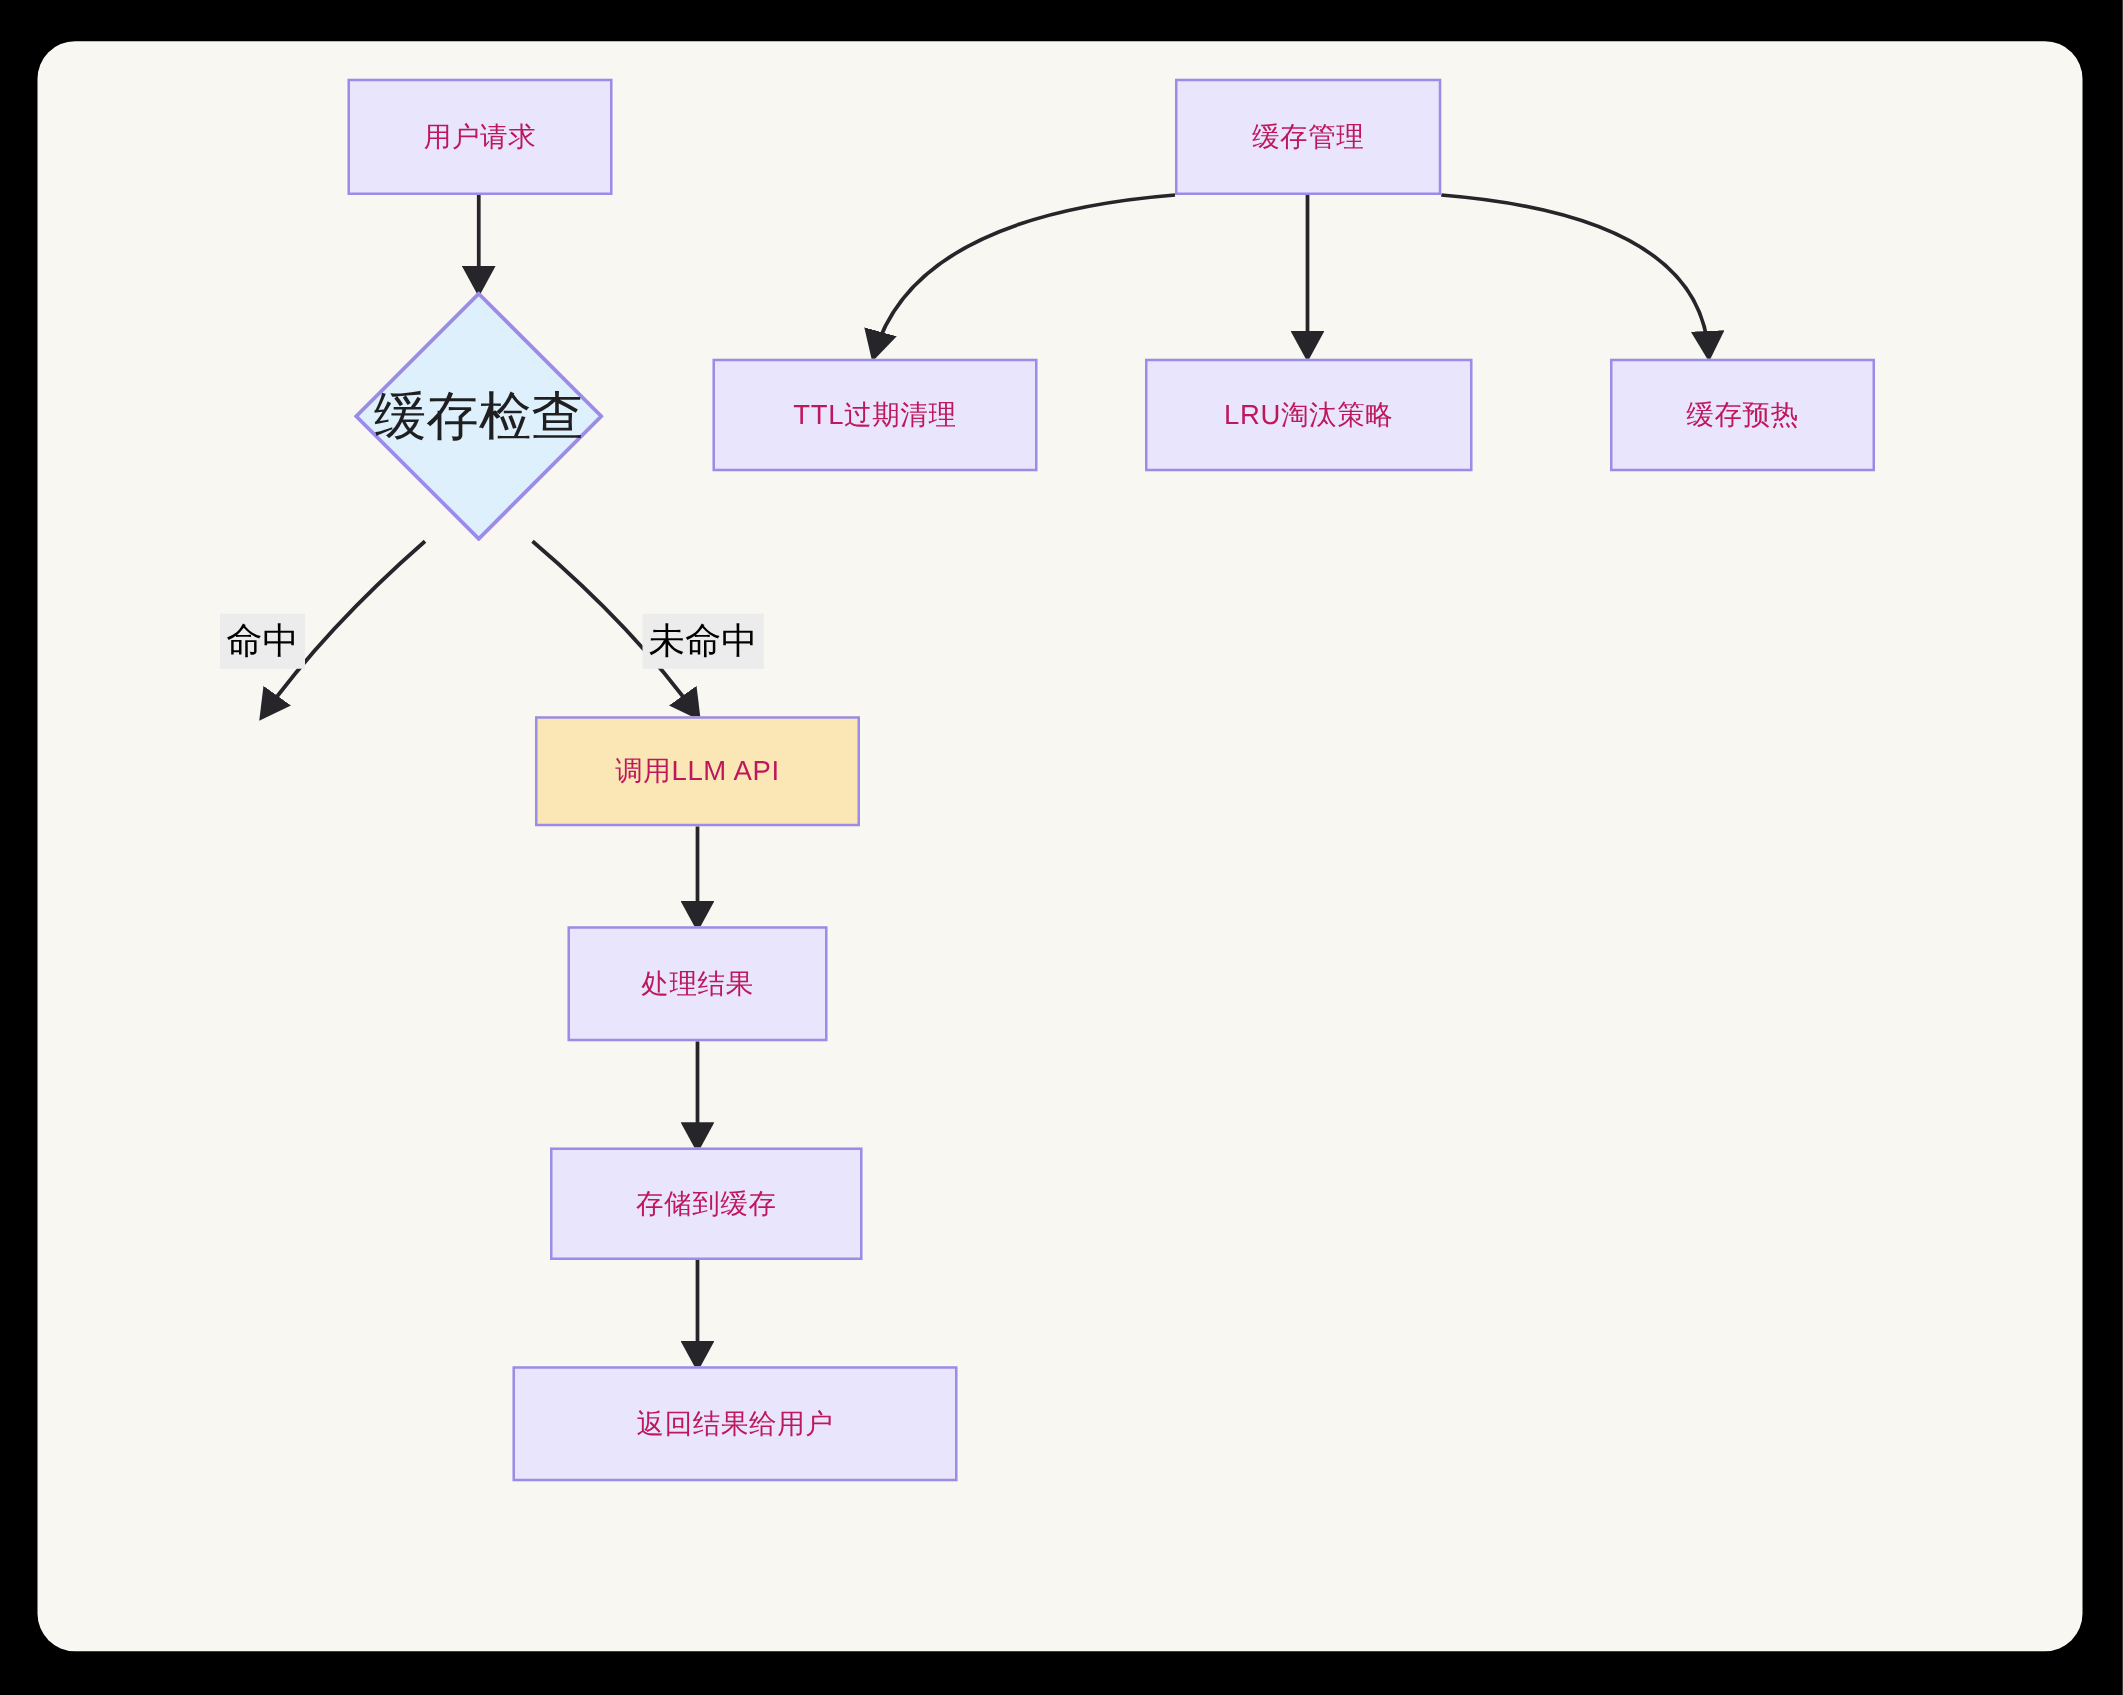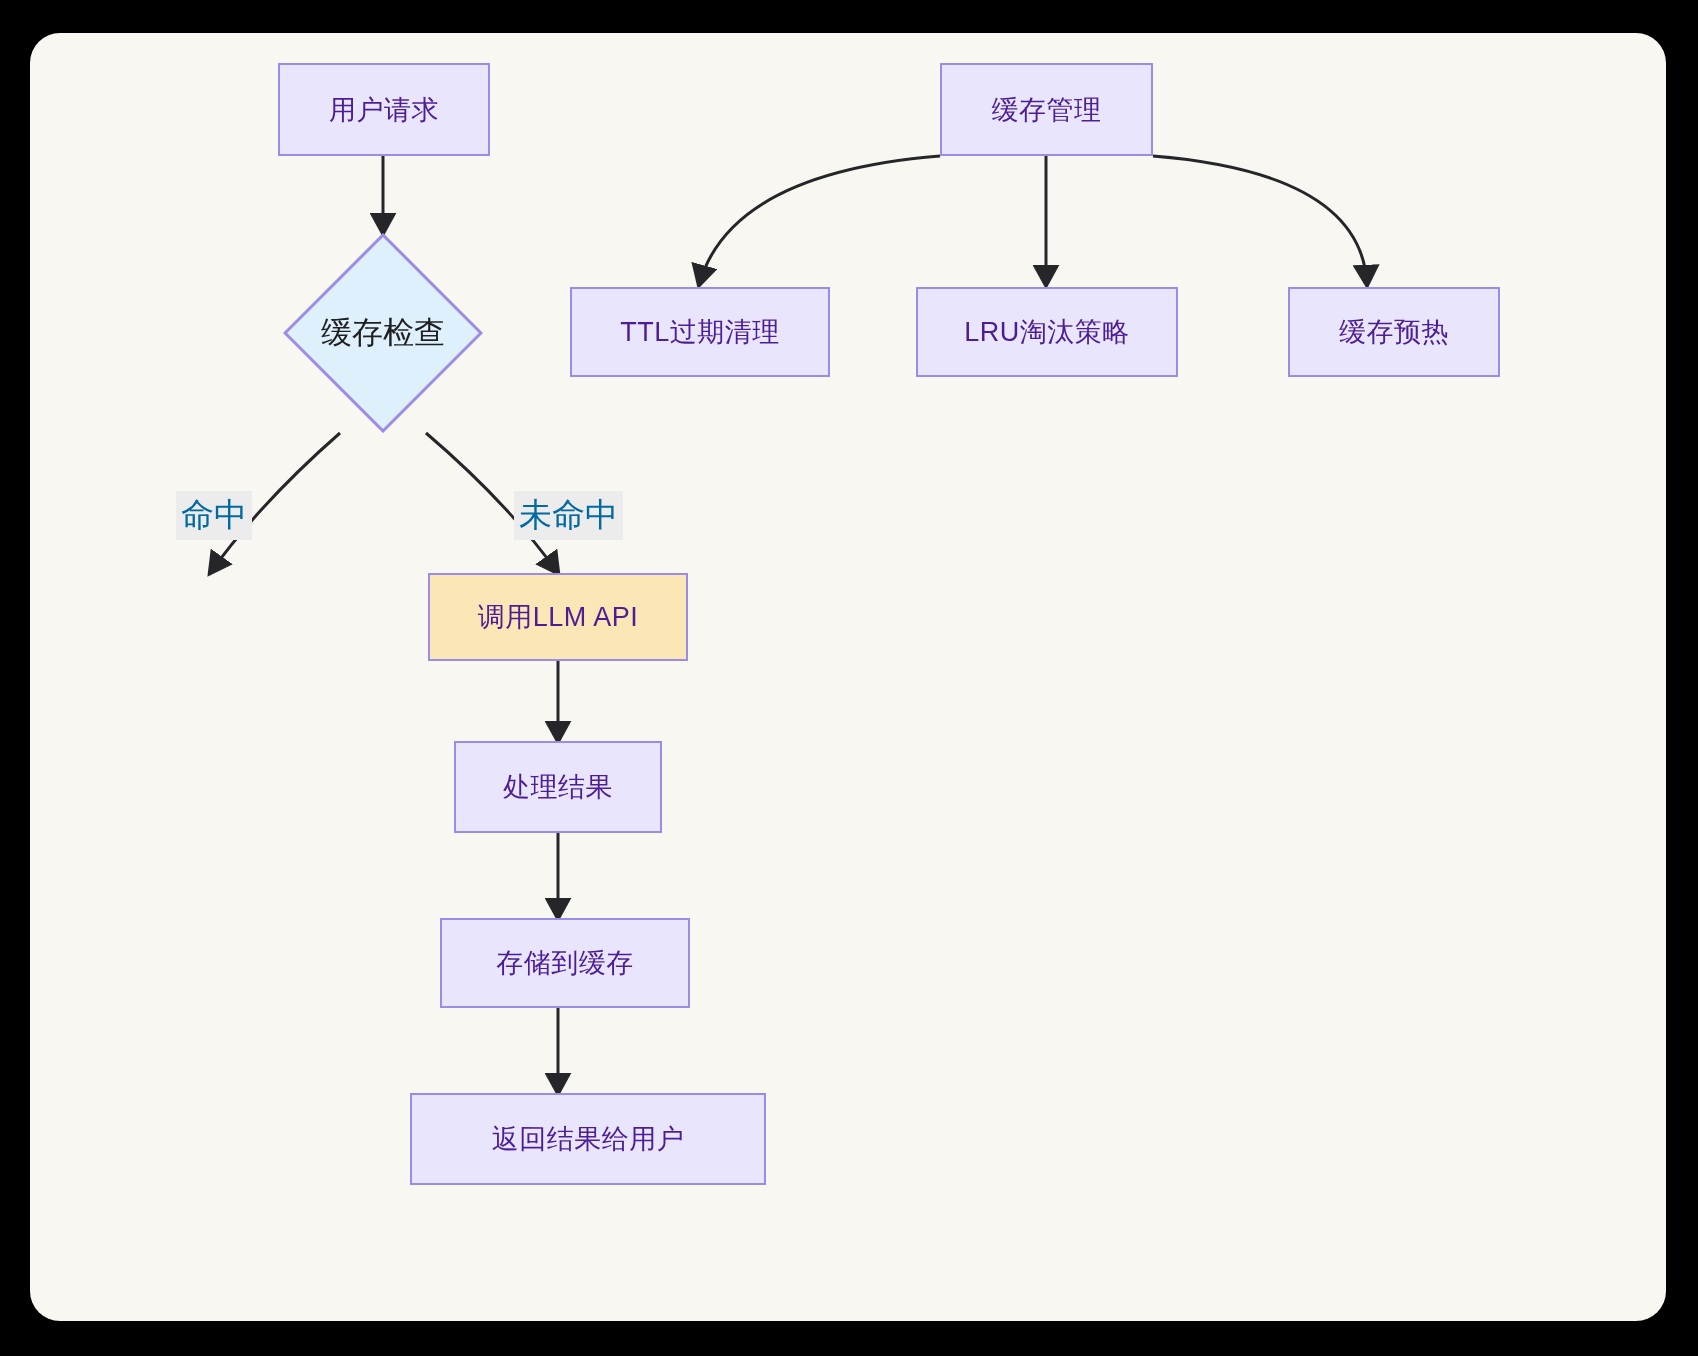--- a/index.html
+++ b/index.html
@@ -28,22 +28,22 @@
     height: 1288px;
   }
   .node {
     position: absolute;
     box-sizing: border-box;
     border: 2px solid #9b8ce8;
     background: #e9e5fc;
     display: flex;
     align-items: center;
     justify-content: center;
-    color: #4c1d95;
-    font-size: 27px;
+    color: #be185d;
+    font-size: 22px;
     letter-spacing: 0.5px;
     white-space: nowrap;
     z-index: 3;
   }
   .node.green {
     background: #c8e3c7;
   }
   .node.amber {
     background: #fae7b5;
   }
@@ -60,29 +60,29 @@
   }
   .diamond .dlabel {
     position: absolute;
     left: 0;
     top: 0;
     width: 100%;
     height: 100%;
     display: flex;
     align-items: center;
     justify-content: center;
-    font-size: 31px;
+    font-size: 42px;
     color: #1f1f22;
     white-space: nowrap;
   }
   .edgelabel {
     position: absolute;
     background: #ececed;
-    color: #0369a1;
-    font-size: 33px;
+    color: #000000;
+    font-size: 29px;
     padding: 2px 5px;
     white-space: nowrap;
     z-index: 4;
   }
   #edges {
     position: absolute;
     left: 0;
     top: 0;
     width: 1636px;
     height: 1288px;

